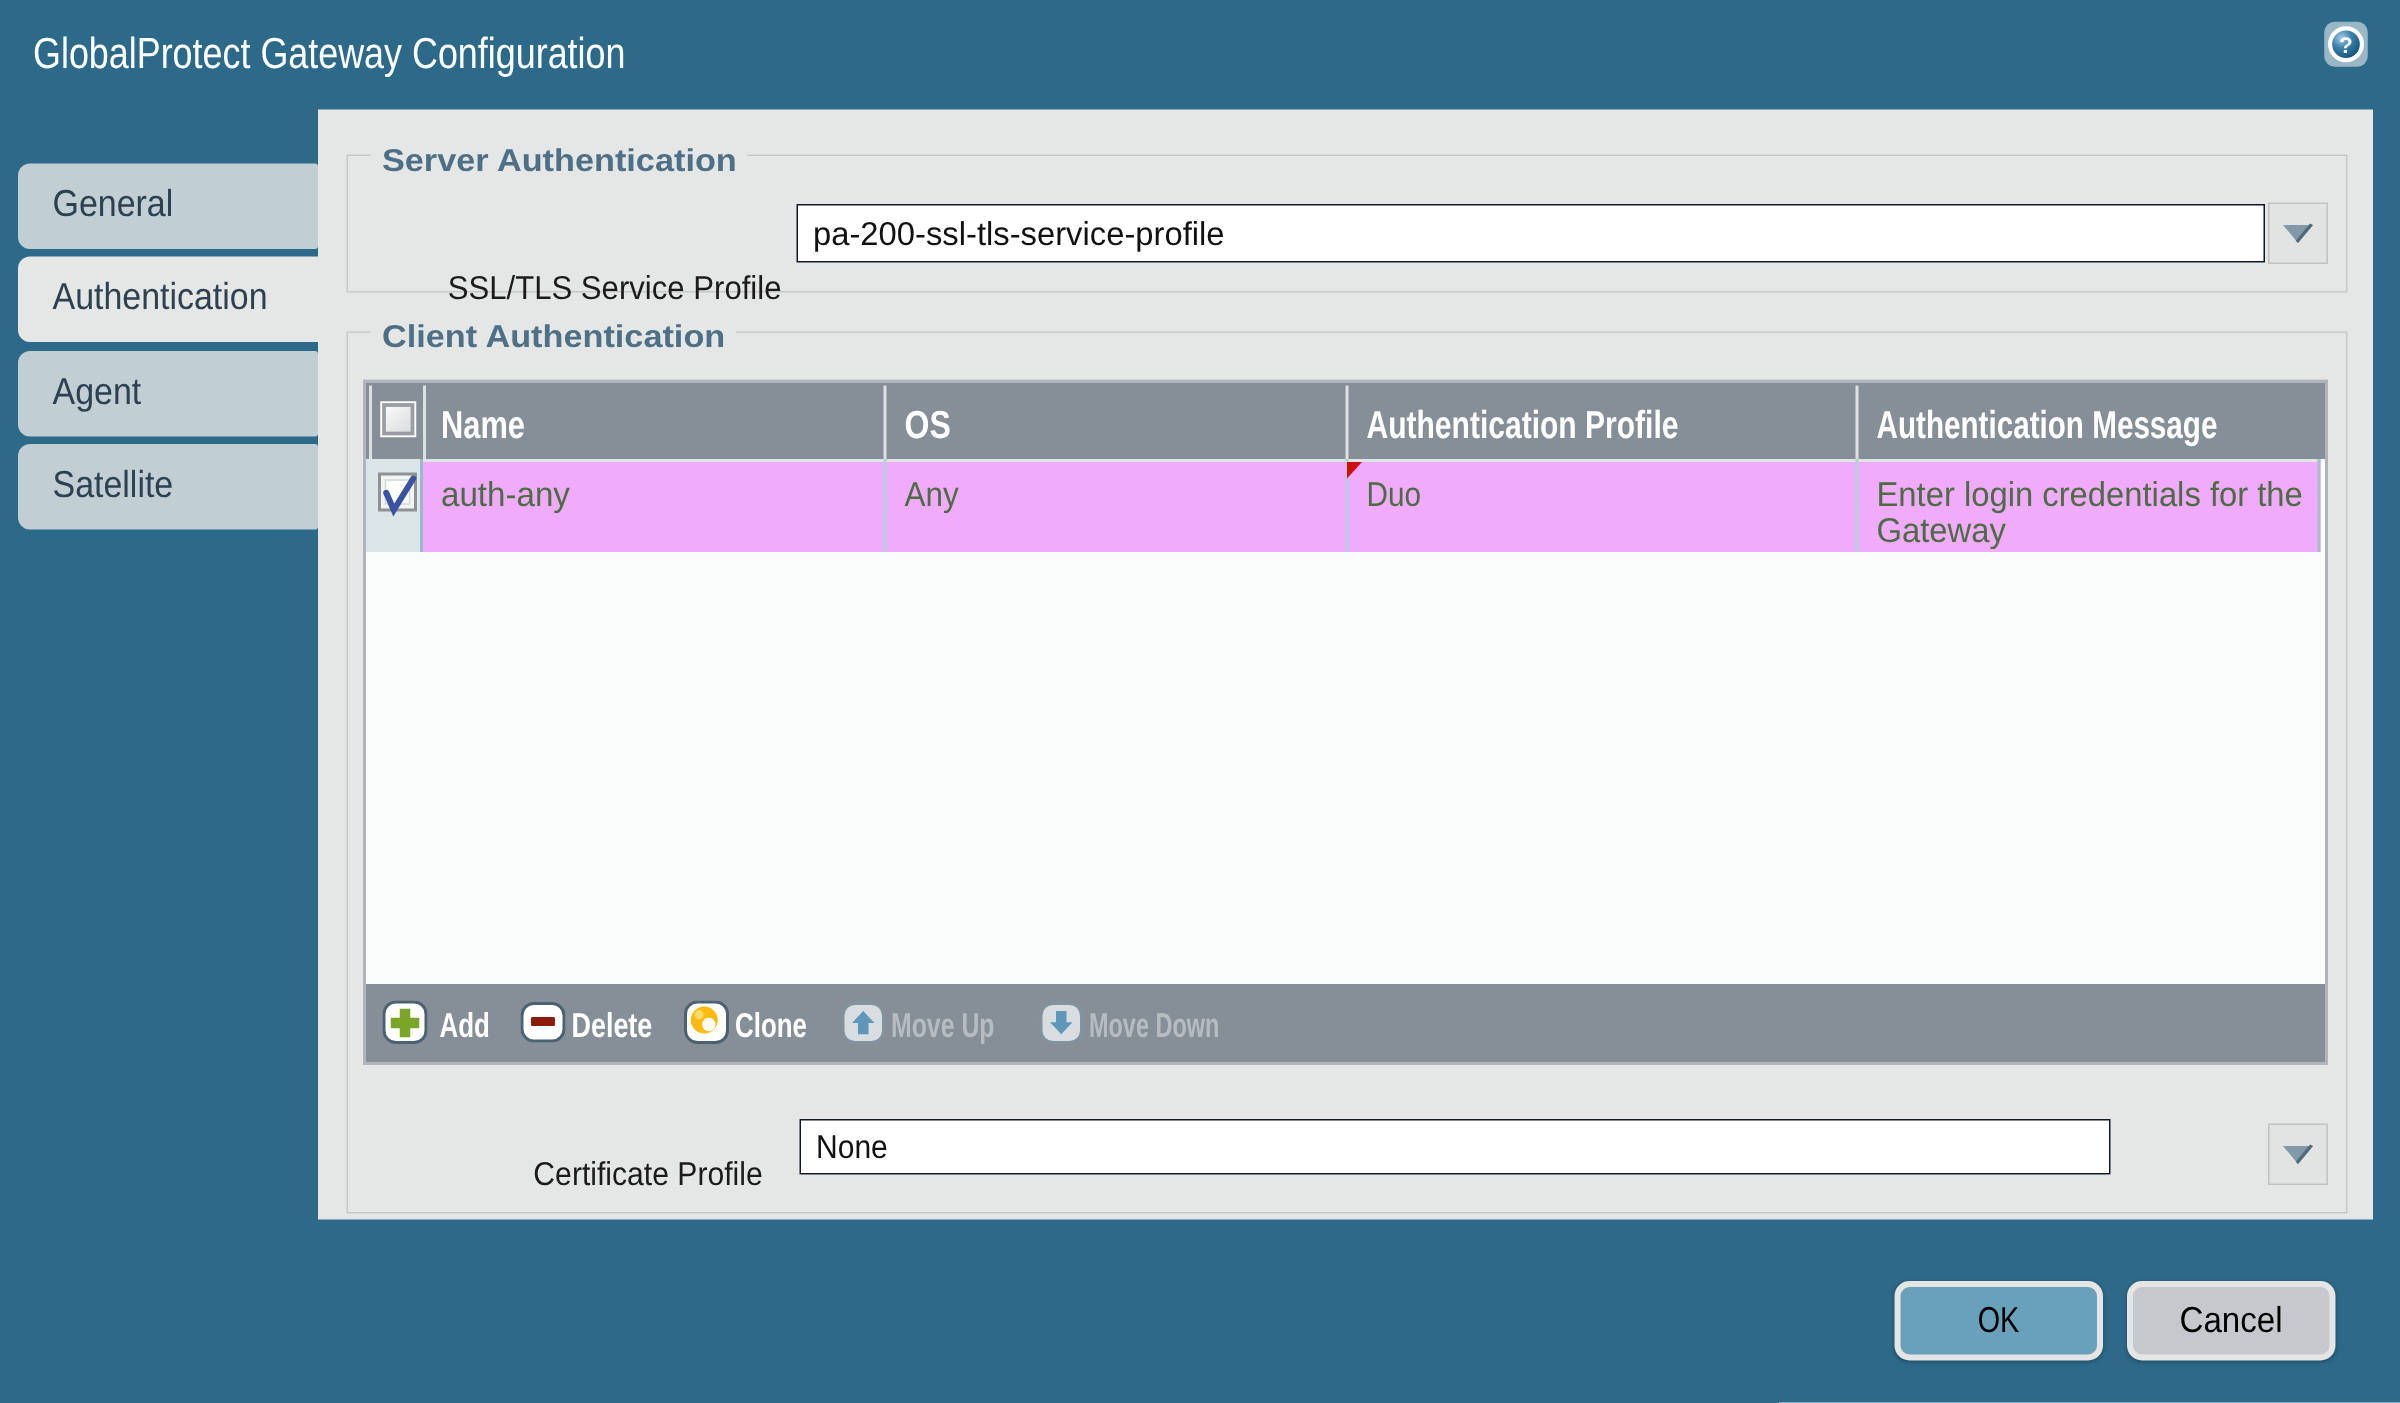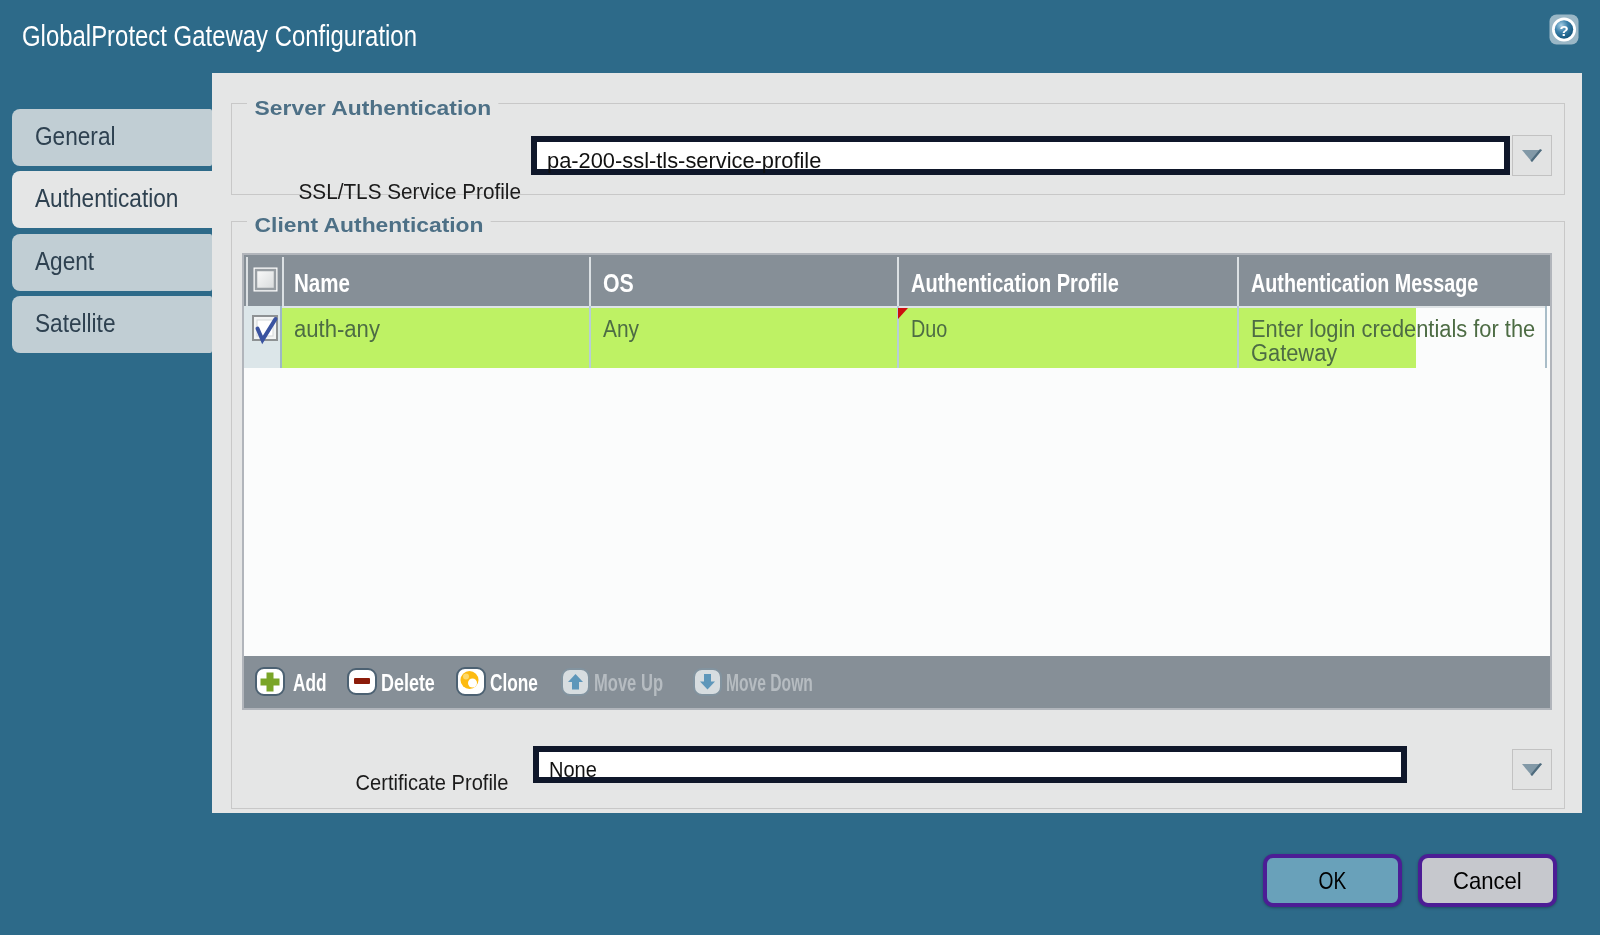--- a/index.html
+++ b/index.html
@@ -7,33 +7,33 @@
 body { background:#2d6a89; font-family:"Liberation Sans", sans-serif; position:relative; }
 .abs { position:absolute; }
 .title { left:22px; top:20px; font-size:29px; color:#ffffff; white-space:nowrap; transform-origin:left center; transform:scaleX(0.825); }
 .tab { left:12px; width:200px; height:57px; border-radius:8px 2px 2px 8px; background:#c1ced4; color:#2e4150; font-size:25px; line-height:55px; padding-left:23px; white-space:nowrap;margin-top:36px; }
 .tab span { display:inline-block; transform:scaleX(0.905); transform-origin:left center; }
 .tab.sel { background:#e5e6e6; border-top-right-radius:0; border-bottom-right-radius:0; width:201px; }
 .panel { left:212px; top:73px; width:1370px; height:740px; background:#e5e6e6; }
 .fieldset { border:1px solid #c8c8c8; background:transparent; }
 .legend { background:#e5e6e6; padding:0 7px; font-size:21px; font-weight:bold; color:#4d7086; white-space:nowrap; transform:scaleX(1.088); transform-origin:left center; }
 .lbl { font-size:22px; color:#1b1b1b; text-align:right; white-space:nowrap;margin-top:36px; }
-.input { background:#ffffff; border:6px solid #0f172a; font-size:22px; color:#111; padding-left:10px; white-space:nowrap; }
+.input { background:#ffffff; border:1px solid #0f172a; font-size:22px; color:#111; padding-left:10px; white-space:nowrap; }
 .arrowbtn { width:40px; height:41px; background:#e2e3e3; border:1px solid #c2c2c2; }
 .tbl { left:242px; top:253px; width:1310px; height:457px; border:2px solid #b1b5bb; background:#fbfcfc; }
 .thead { left:0; top:0; width:1306px; height:51px; background:#868f97; }
 .hsep { top:2px; width:2px; height:49px; background:#dbe0e3; }
 .htxt { font-size:26px; font-weight:bold; color:#ffffff; top:13px; white-space:nowrap; transform-origin:left center; }
-.row { left:0; top:51px; width:1172px; height:62px; background:#bef264; }
+.row { left:0; top:51px; width:1303px; height:62px; background:#f0abfc; }
 .rsep { top:0; width:2px; height:62px; background:#b7cdd8; }
 .rtxt { font-size:23px; color:#4d6c44; top:11px; line-height:24px; white-space:nowrap; transform-origin:left top; }
 .toolbar { left:0; top:401px; width:1306px; height:52px; background:#868f97; }
 .ttxt { font-size:23px; font-weight:bold; color:#ffffff; top:13px; line-height:28px; white-space:nowrap; transform:scaleX(0.75); transform-origin:left center; }
 .ttxt.dis { color:#b6bcc1; font-weight:bold; }
-.btn { top:854px; width:139px; height:53px; border:4px solid #4c1d95; border-radius:10px; font-size:24px; color:#000; text-align:center; line-height:45px; box-shadow:0 1px 3px rgba(0,0,0,0.3); }
+.btn { top:854px; width:139px; height:53px; border:4px solid #e5e5e5; border-radius:10px; font-size:24px; color:#000; text-align:center; line-height:45px; box-shadow:0 1px 3px rgba(0,0,0,0.3); }
 </style>
 </head>
 <body>
 <div class="abs title">GlobalProtect Gateway Configuration</div>
 
 <div class="abs" style="left:1549px; top:14px; width:30px; height:31px;">
 <svg width="30" height="31" viewBox="0 0 30 31">
 <defs>
 <radialGradient id="hg" cx="34%" cy="28%" r="80%">
 <stop offset="0%" stop-color="#a7cfe5"></stop>

